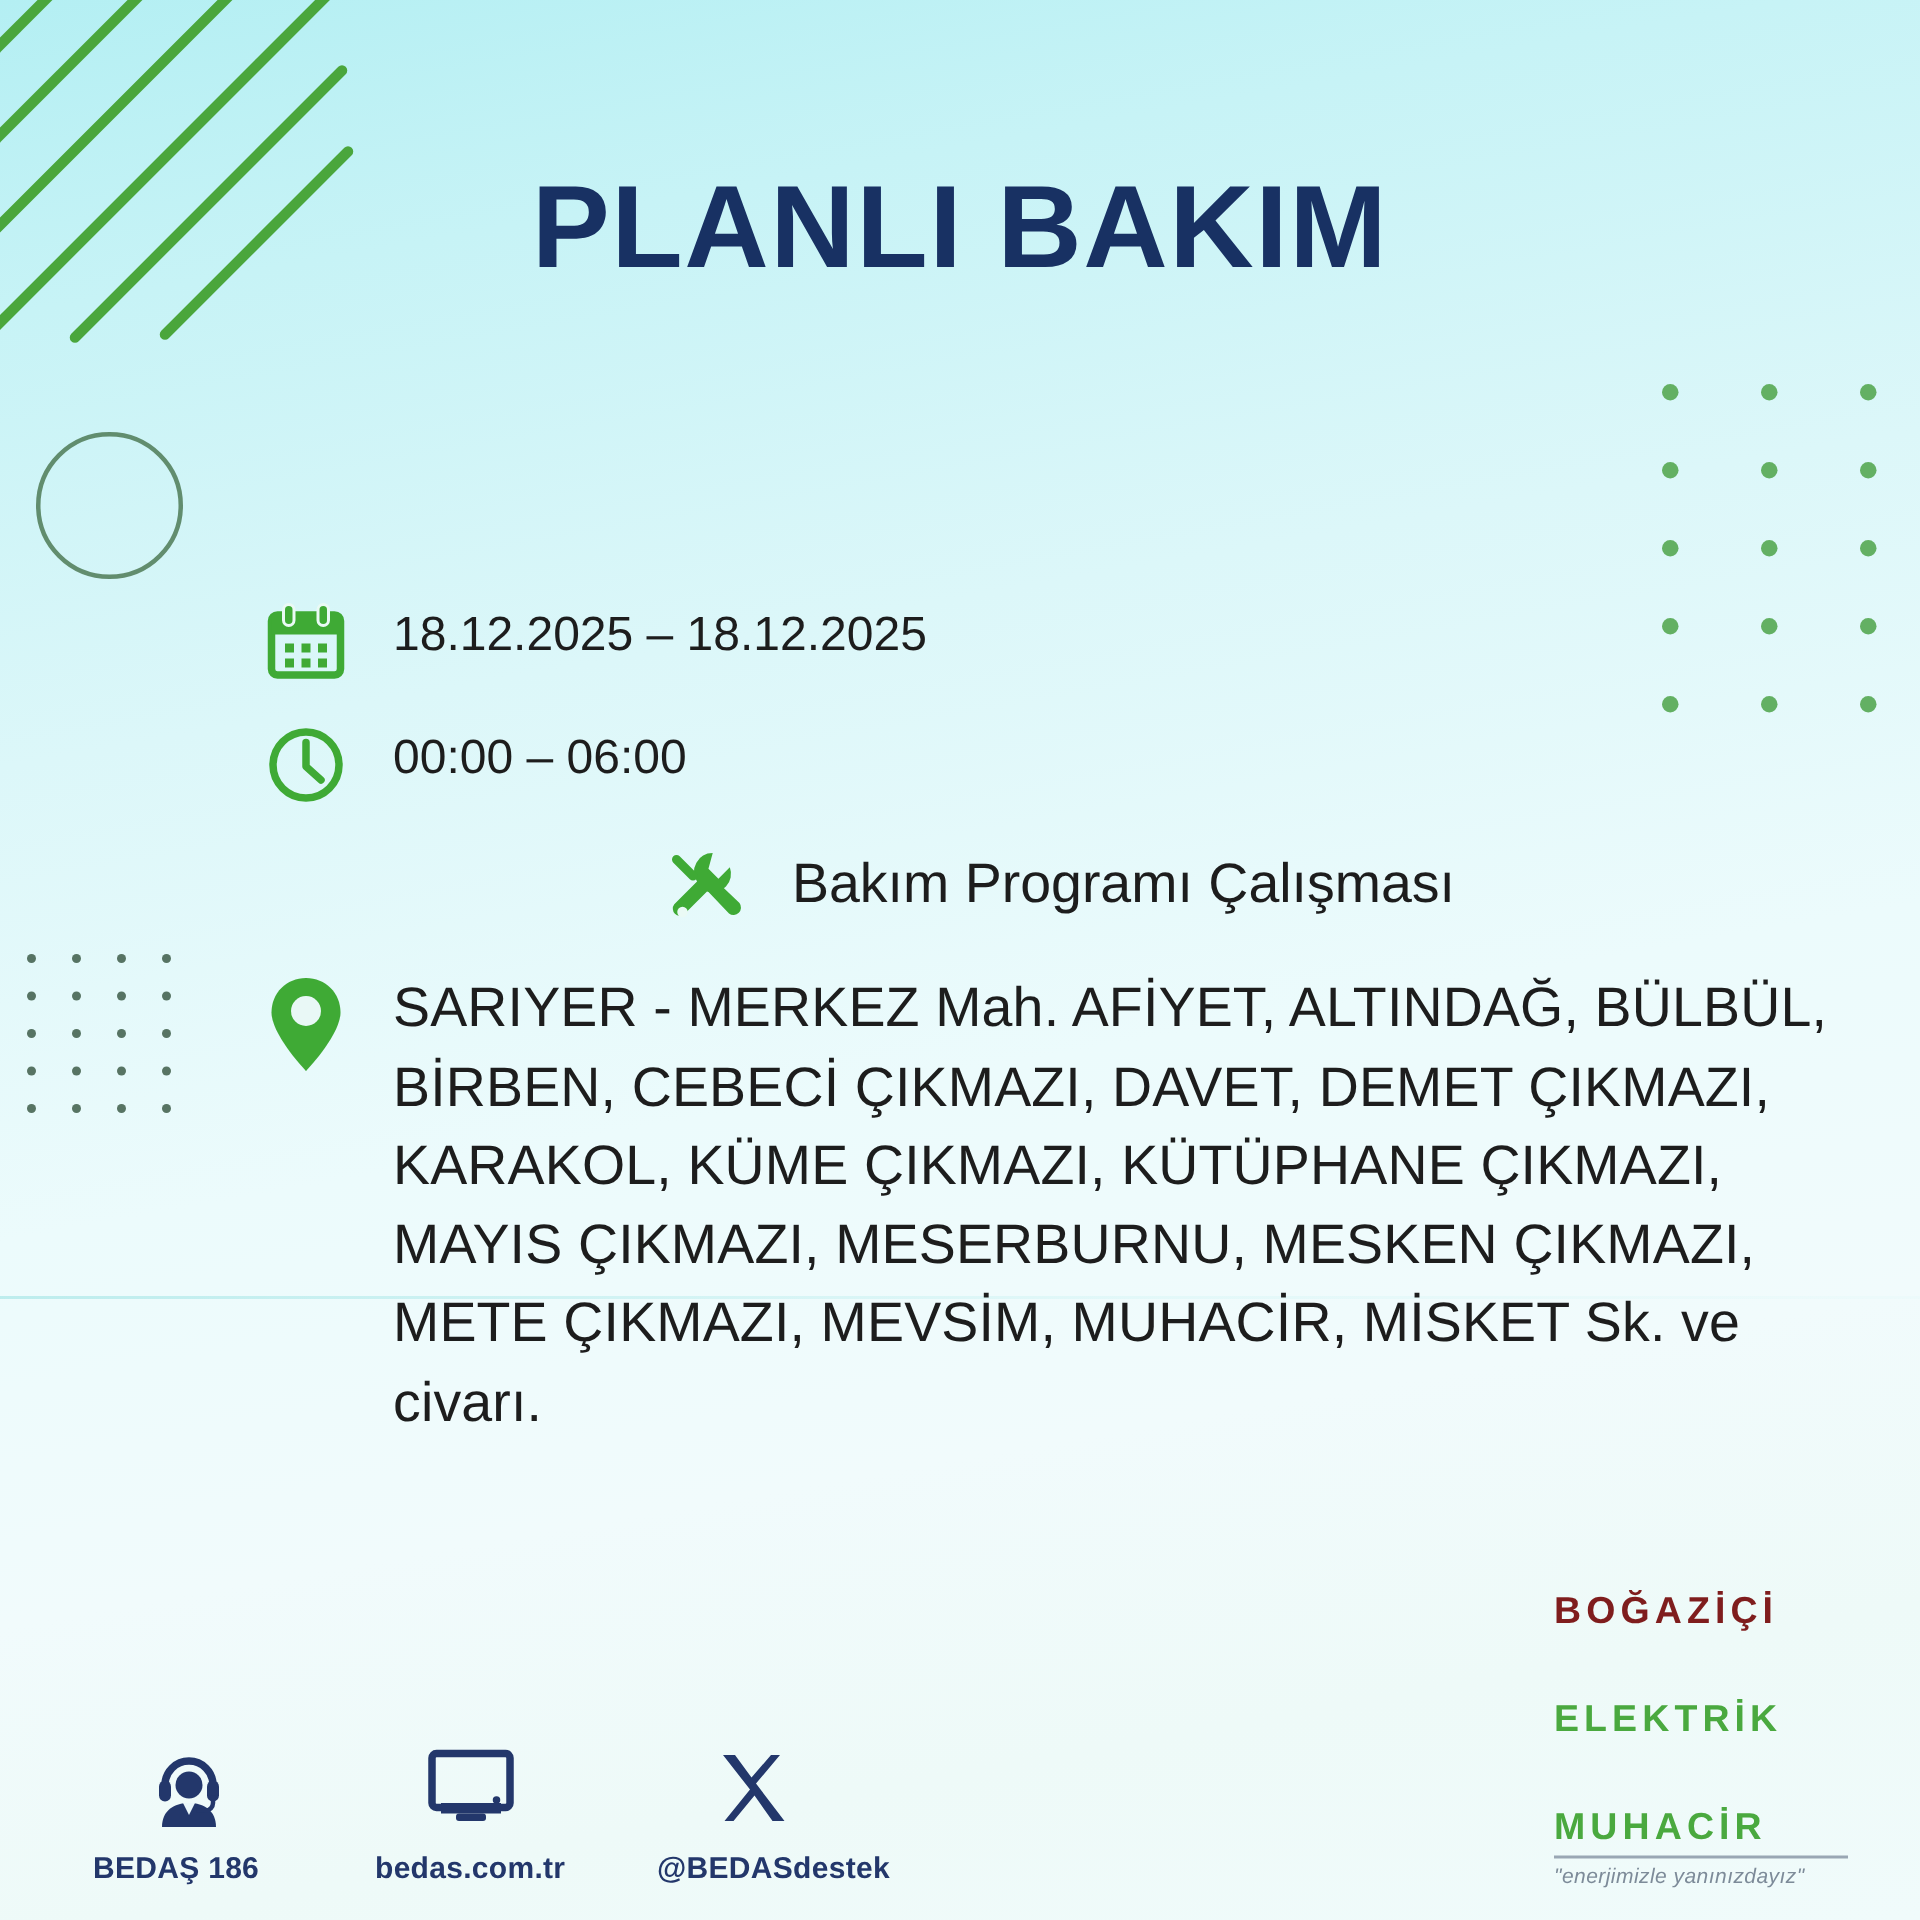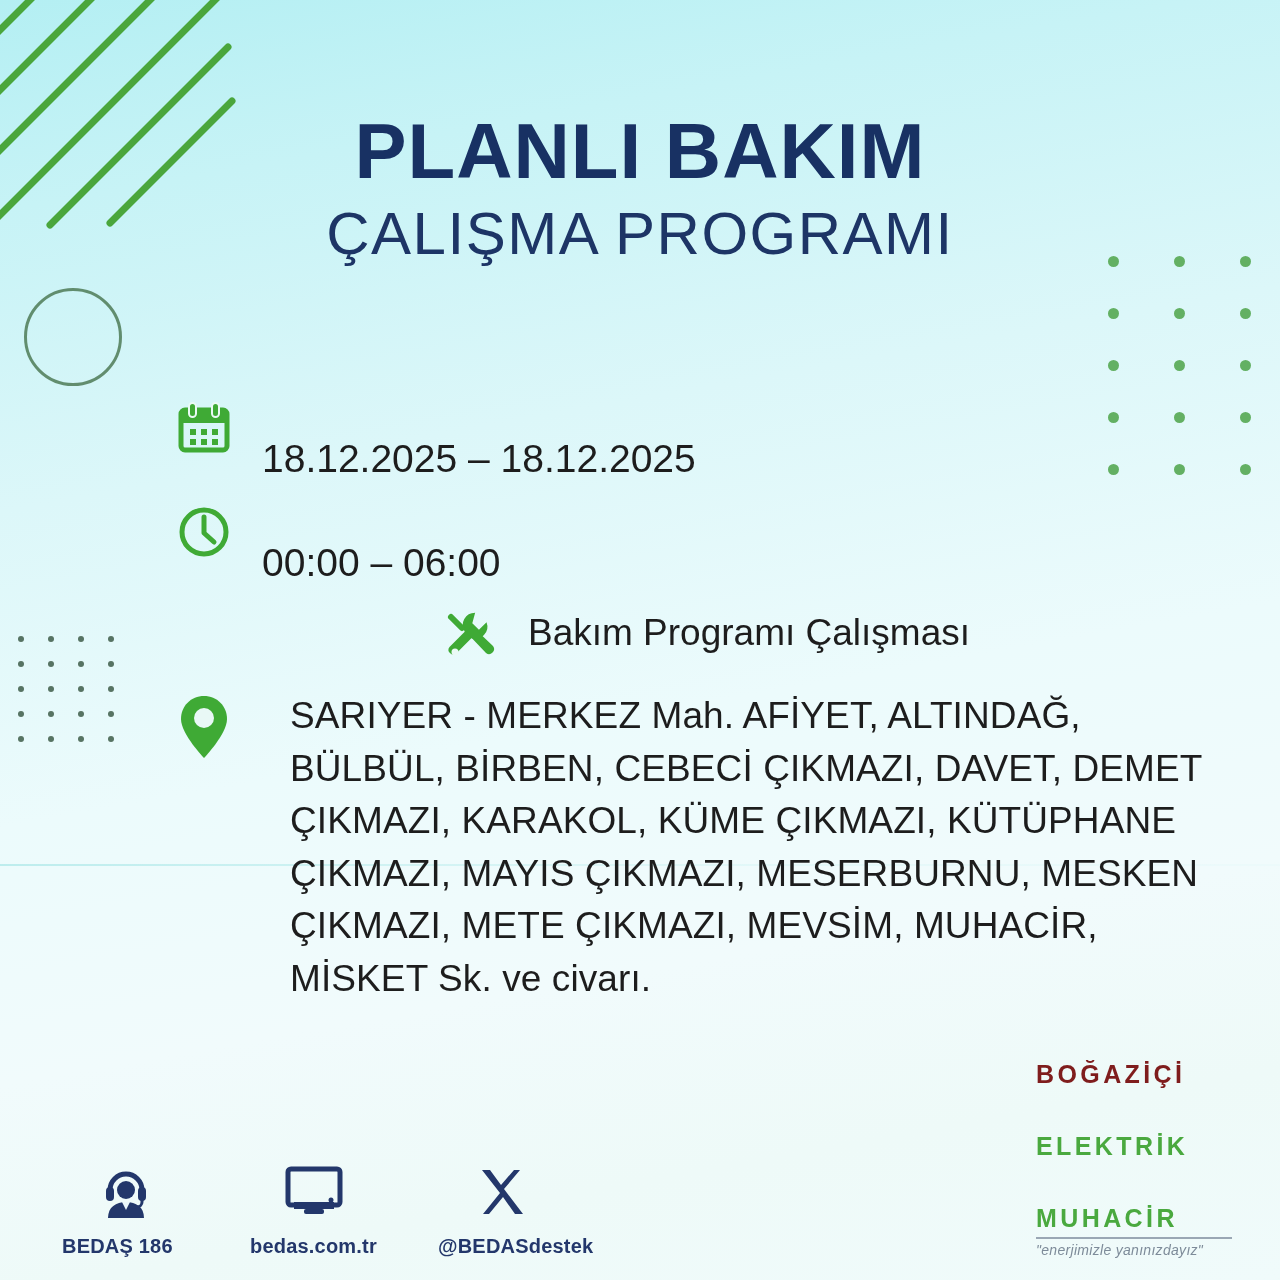--- a/index.html
+++ b/index.html
@@ -49,23 +49,23 @@
     margin-top:14px;
     font-size:60px; font-weight:normal; color:#1d3566;
     letter-spacing:1.5px; line-height:1.0; white-space:nowrap;
   }
 
   
   .info { position:absolute; top:398px; left:176px; width:1060px; }
   .row { display:flex; align-items:flex-start; margin-bottom:24px; }
   .row .ico { width:86px; flex:0 0 86px; display:flex; justify-content:flex-start; padding-top:2px; }
   .row .txt { font-size:37px; color:#1d1d1d; line-height:1.0; padding-top:8px; }
-  #row-date .txt, #row-time .txt { font-size:39px;margin-top:33px; }
+  #row-date .txt, #row-time .txt { font-size:32px; }
   #row-type { margin-bottom:26px;justify-content:center; }
-  #row-loc { margin-bottom:0;gap:28px; }
+  #row-loc { margin-bottom:0; }
   #row-loc .txt {
     font-size:37px; line-height:1.42; padding-top:0;
     max-width:958px; letter-spacing:.1px;
   }
 
   
   .footer { position:absolute; left:0; bottom:0; width:100%; height:175px; }
   .social { position:absolute; left:62px; bottom:22px; display:flex; gap:60px; }
   .social-item { width:128px; }
   .social-item .glyph { height:74px; display:flex; align-items:center; justify-content:center; }
@@ -145,21 +145,20 @@
     <i></i>
     <i></i>
     <i></i>
     <i></i>
 </div>
 
 <div class="deco" id="seam"></div>
 
 <div class="header">
   <div id="title-main">PLANLI BAKIM</div>
-  <div id="title-sub">ÇALIŞMA PROGRAMI</div>
 </div>
 
 <div class="info">
 
   <div class="row" id="row-date">
     <div class="ico">
       <svg width="56" height="56" viewBox="0 0 56 56">
         <rect x="5" y="10" width="46" height="40" rx="4" fill="none" stroke="#3faa35" stroke-width="5"></rect>
         <rect x="5" y="10" width="46" height="13" fill="#3faa35"></rect>
         <rect x="13" y="3" width="7" height="14" rx="3.5" fill="#3faa35" stroke="#eafaf5" stroke-width="2"></rect>

